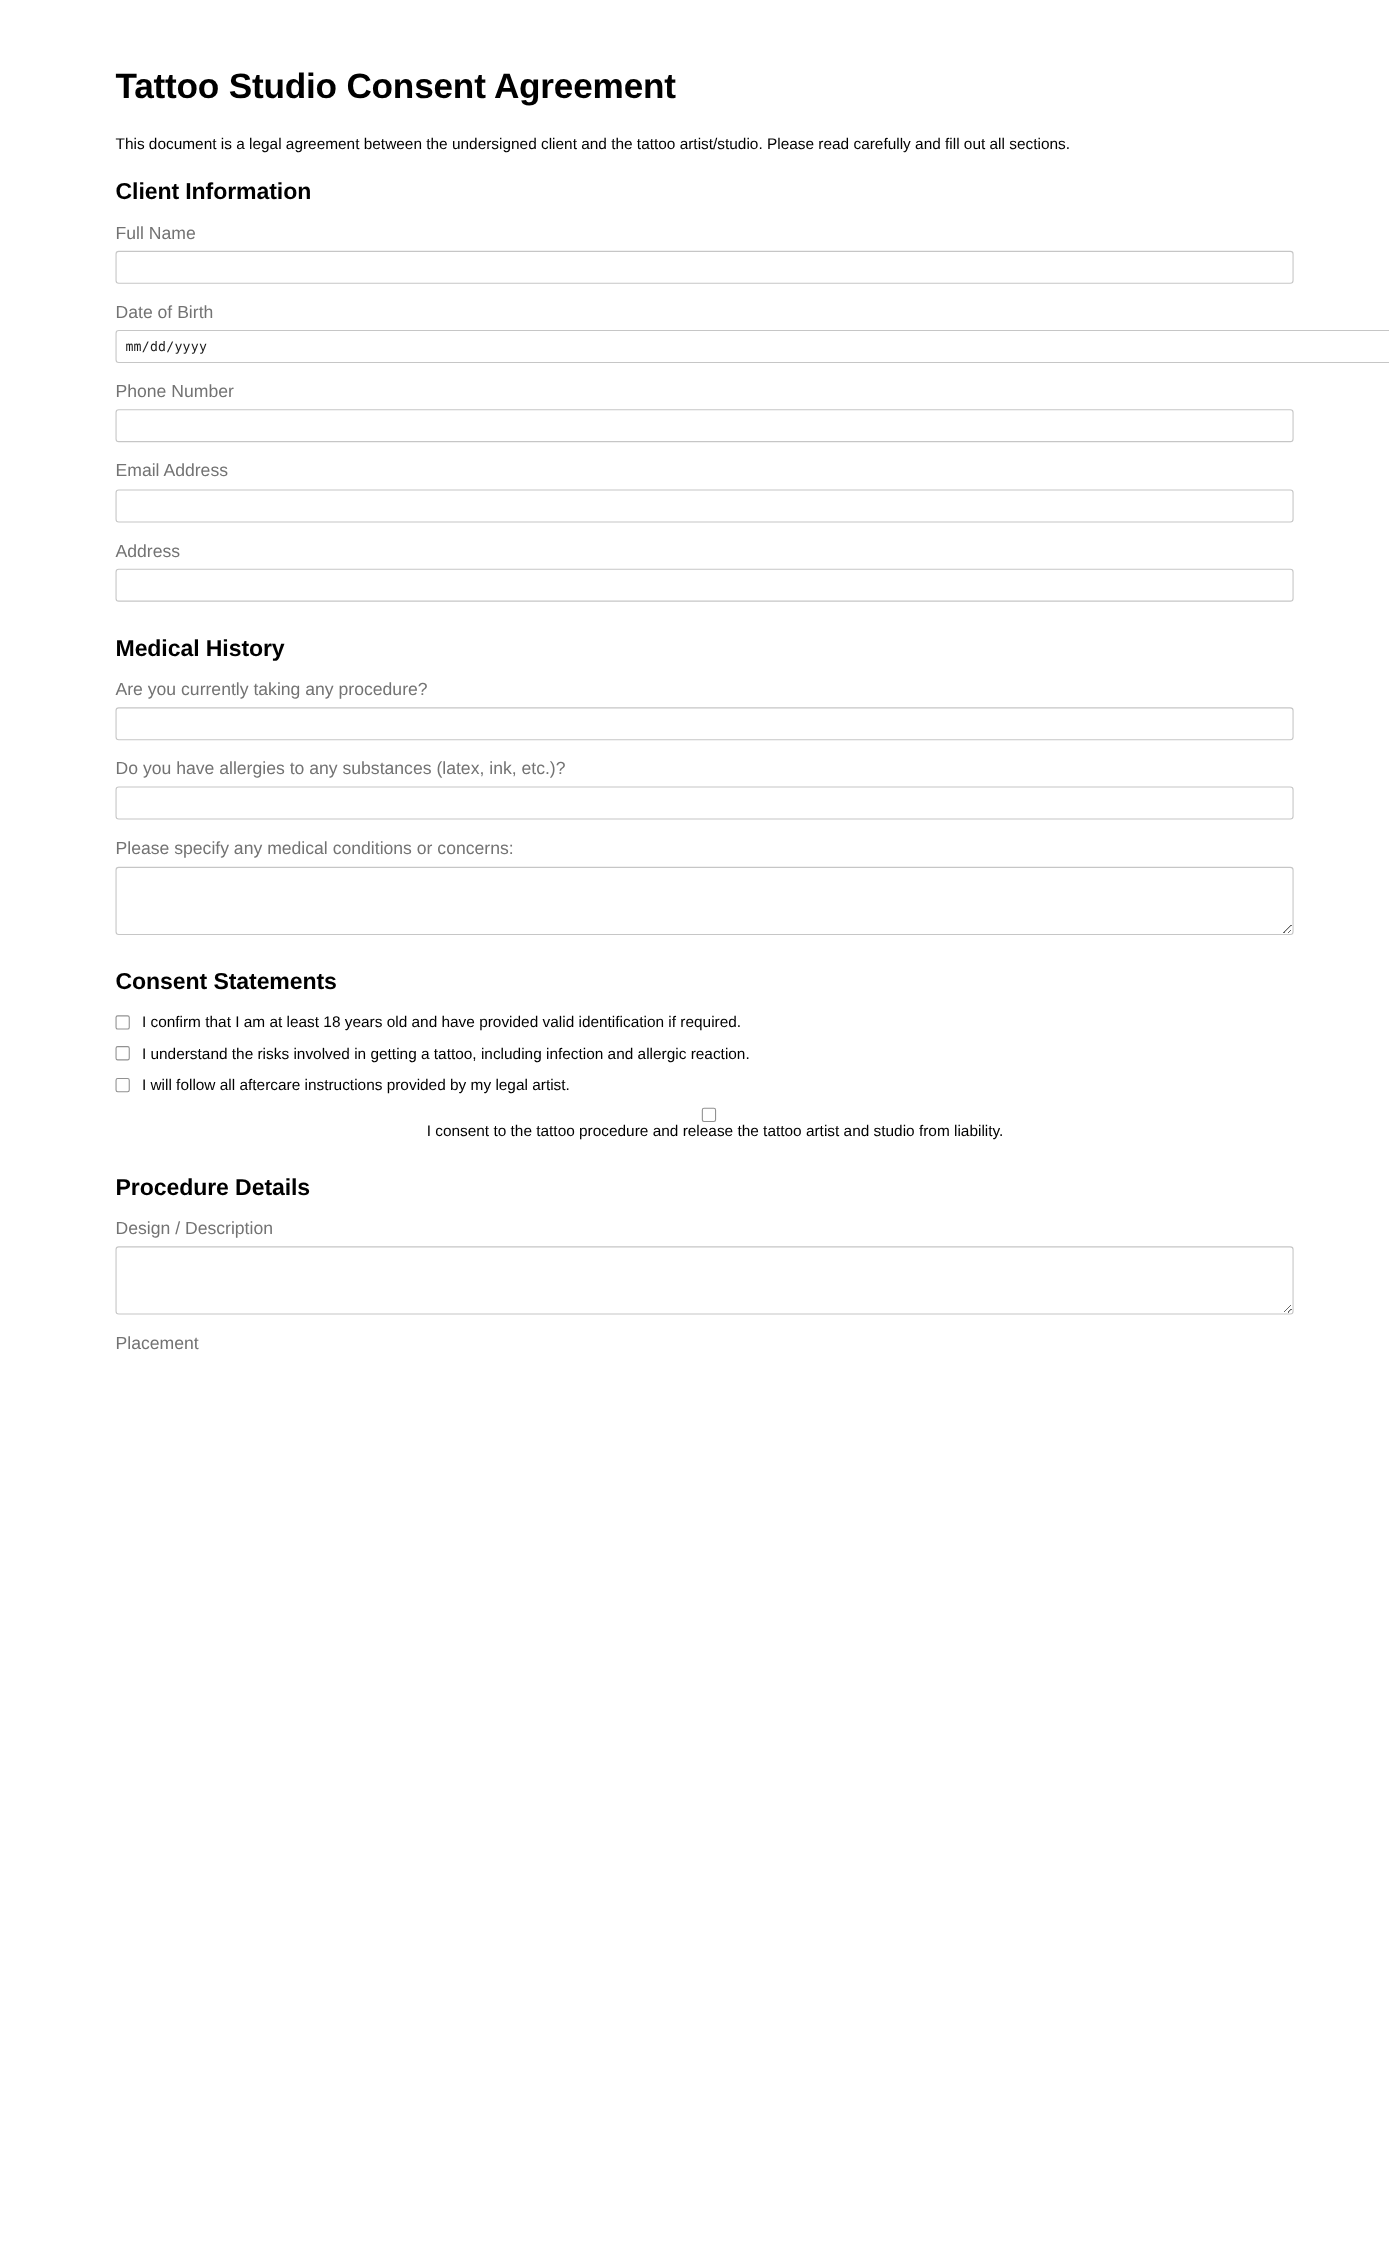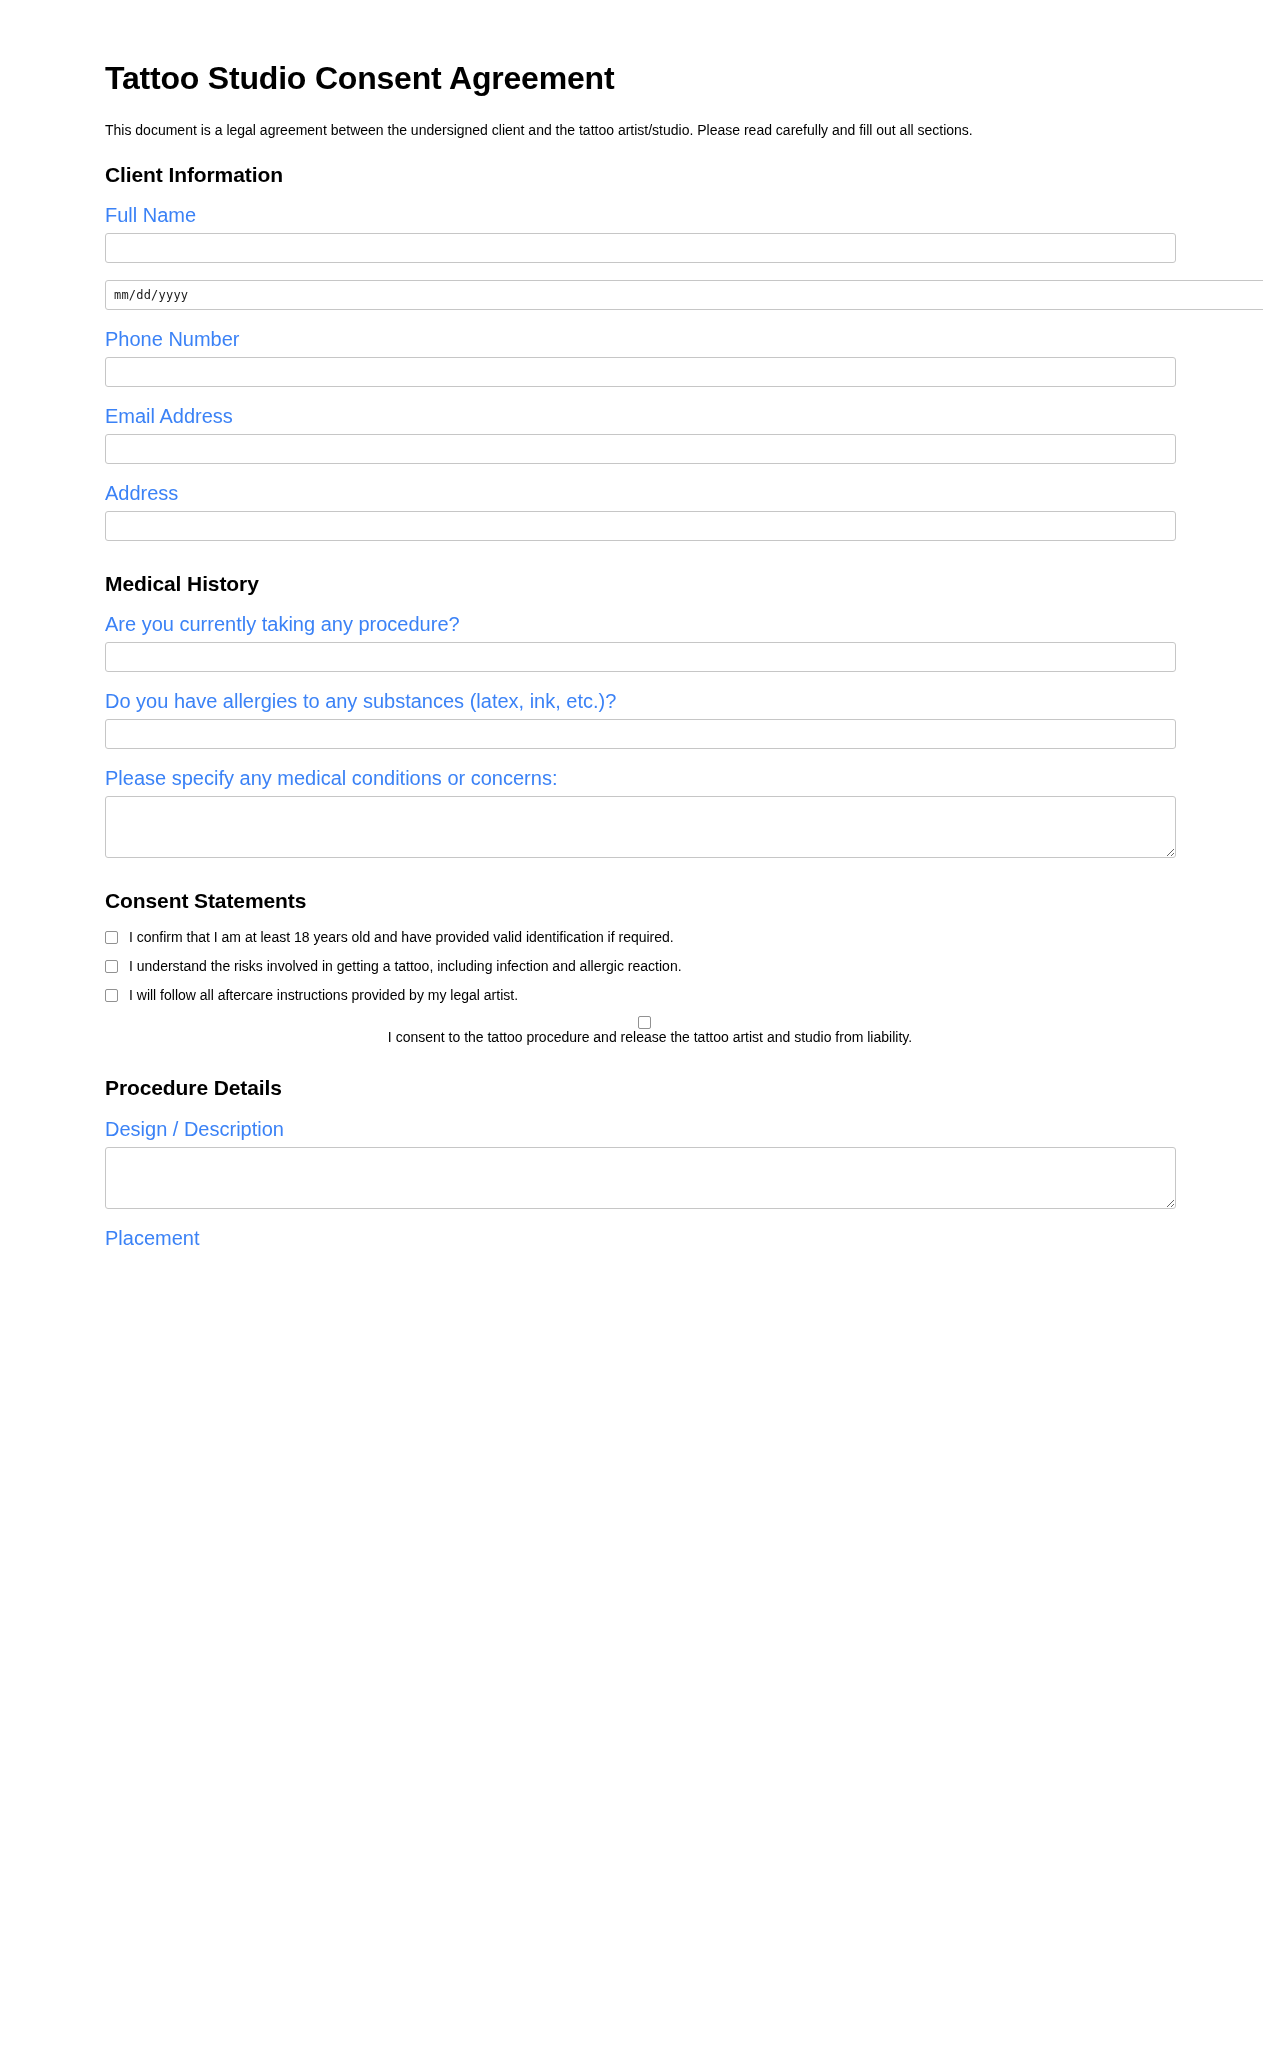--- a/index.html
+++ b/index.html
@@ -47,24 +47,24 @@
   .section + .section {
     margin-top: 30px;
   }
 
   
   .field {
     margin-bottom: 17px;
   }
   .field-label {
     display: block;
-    font-size: 20px;
+    font-size: 16px;
     line-height: 1.2;
     margin-bottom: 6px;
-    color: #3b82f6;
+    color: #737373;
   }
   .text-input {
     box-sizing: border-box;
     display: block;
     width: 1071px;
     height: 30px;
     padding: 4px 7px;
     font-family: "Liberation Sans", "DejaVu Sans", sans-serif;
     font-size: 14px;
     color: #000000;
@@ -161,20 +161,21 @@
 
   <div class="section">
     <h2 class="section-title">Client Information</h2>
 
     <div class="field">
       <label class="field-label">Full Name</label>
       <input class="text-input" type="text" placeholder="" style="">
     </div>
 
     <div class="field">
+      <label class="field-label">Date of Birth</label>
       <div class="date-row">
         <span class="date-placeholder">mm/dd/yyyy</span>
         <span class="calendar-icon">
           <svg viewBox="0 0 12 12" width="12" height="12" aria-hidden="true">
             <rect x="0.5" y="1.5" width="11" height="10" rx="1.5" ry="1.5" fill="#ffffff" stroke="#555555" stroke-width="1"></rect>
             <rect x="0.5" y="1.5" width="11" height="3" rx="1.5" ry="1.5" fill="#555555"></rect>
             <rect x="2.6" y="0" width="1.4" height="2.6" rx="0.5" fill="#555555"></rect>
             <rect x="8.0" y="0" width="1.4" height="2.6" rx="0.5" fill="#555555"></rect>
           </svg>
         </span>

